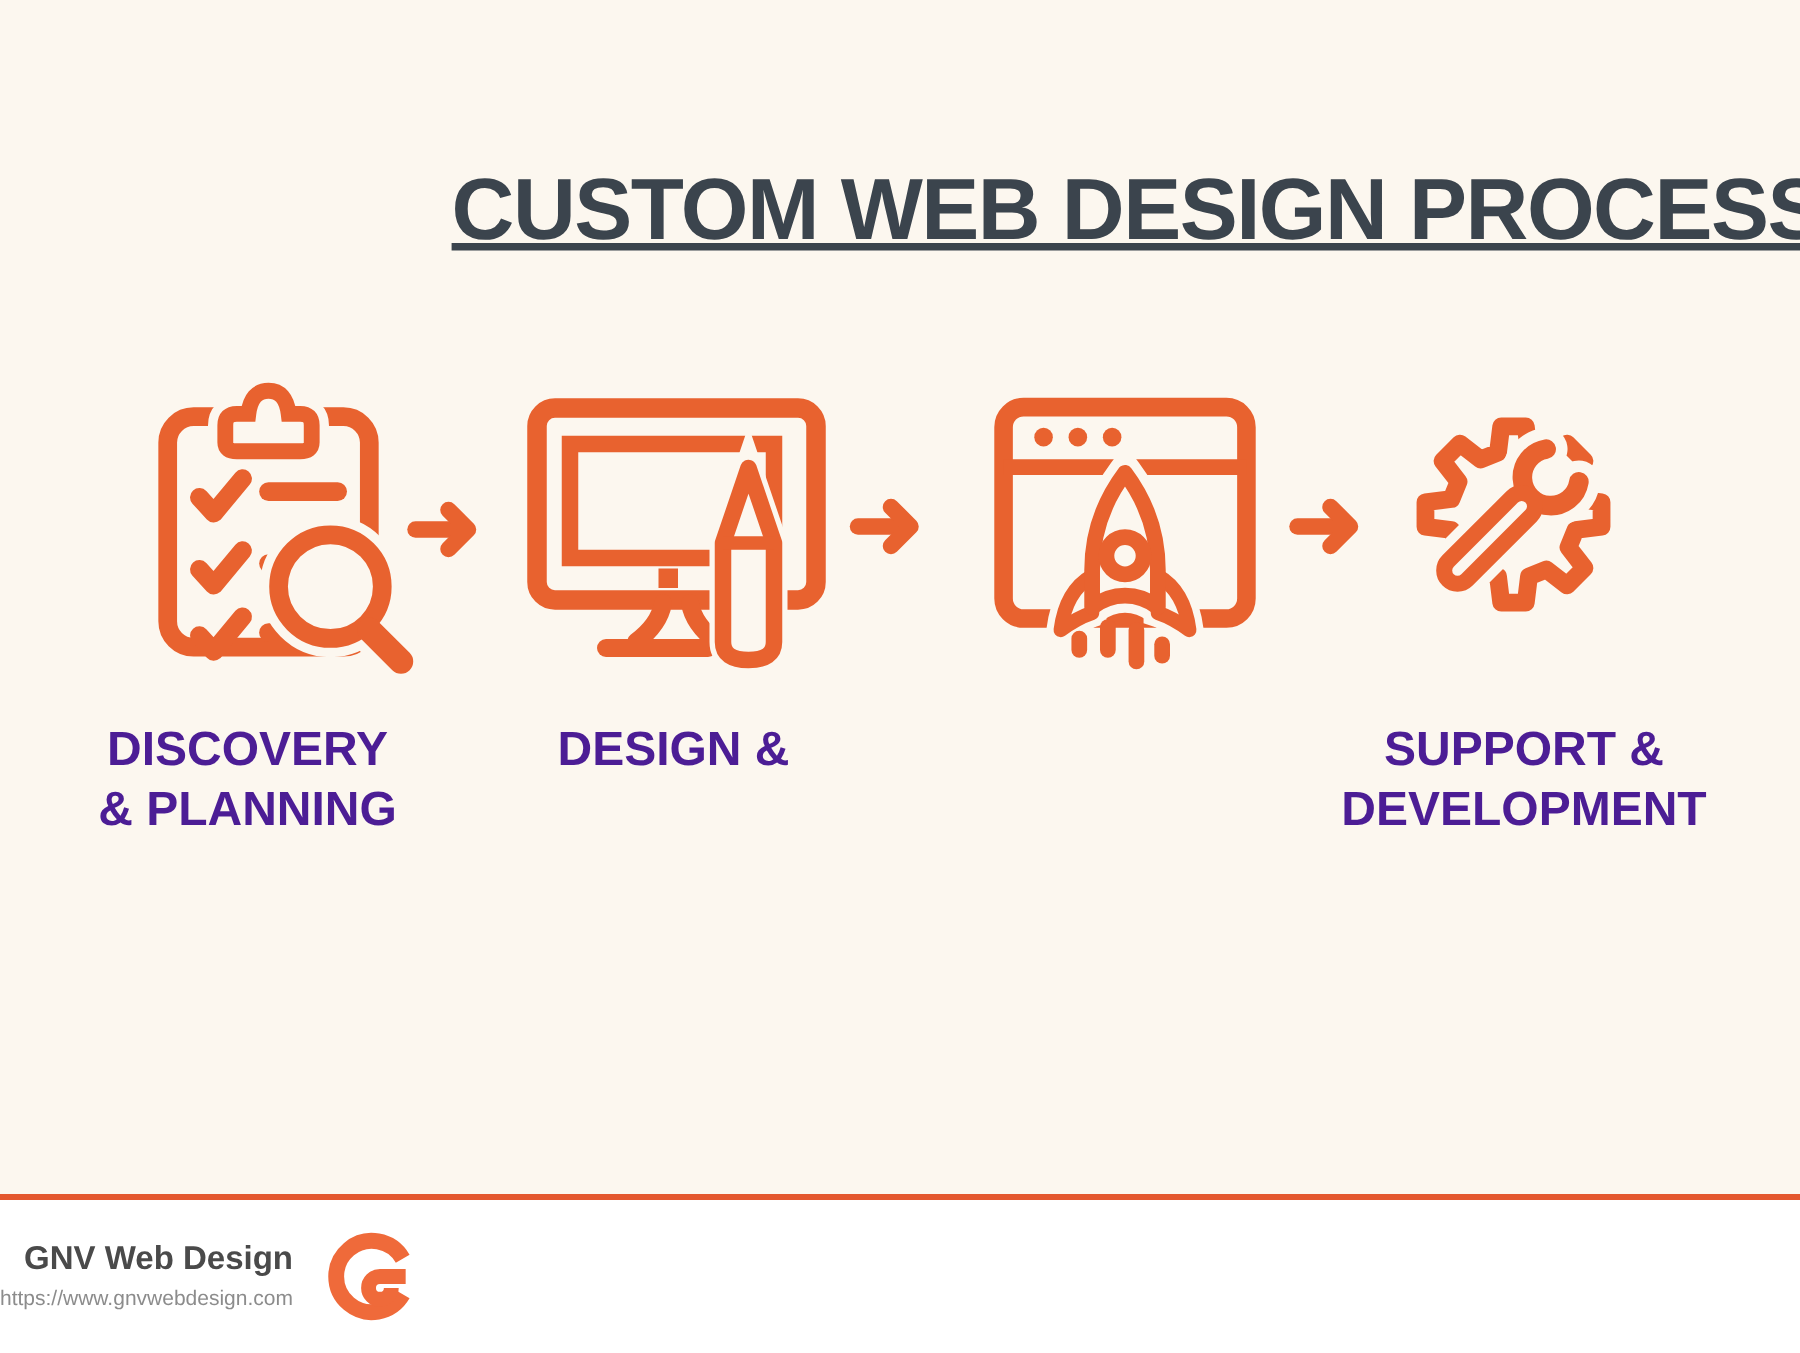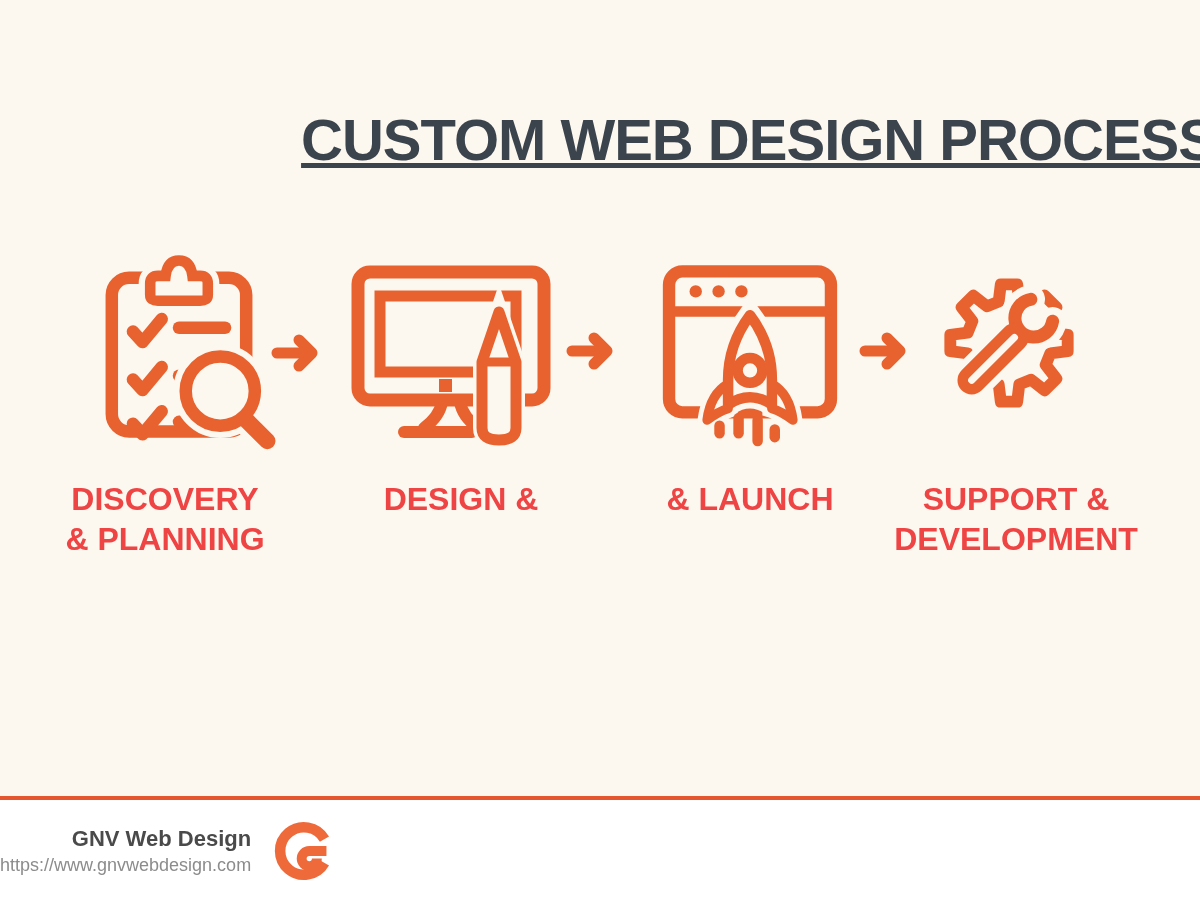--- a/index.html
+++ b/index.html
@@ -18,40 +18,40 @@
   .icon-clipboard{left:83px;top:236px;width:192px;height:218px;}
   .icon-monitor{left:346px;top:260px;width:210px;height:200px;}
   .icon-browser{left:655px;top:260px;width:190px;height:200px;}
   .icon-gear{left:926px;top:248px;width:166px;height:190px;}
   .arrow{position:absolute;width:58px;height:46px;}
   .arrow-1{left:270px;top:330px;}
   .arrow-2{left:565px;top:328px;}
   .arrow-3{left:858px;top:328px;}
   .step-label{
     position:absolute;text-align:center;
-    font-size:32px;font-weight:800;line-height:40px;color:#ef4444;
+    font-size:32px;font-weight:800;line-height:40px;color:#4c1d95;
     letter-spacing:0px;
   }
   .label-1{left:40px;top:479px;width:250px;}
-  .label-2{left:328px;top:479px;width:266px;}
+  .label-2{left:316px;top:479px;width:266px;}
   .label-3{left:640px;top:479px;width:220px;}
   .label-4{left:888px;top:479px;width:256px;}
   .divider{
     position:absolute;left:0;top:796px;width:1200px;height:4px;
     background:#E4572E;
   }
   .footer{
     position:absolute;left:0;top:800px;width:1200px;height:102px;
     background:#FFFFFF;
     display:flex;align-items:center;justify-content:flex-start;
     gap:20px;box-sizing:border-box;padding-right:16px;
   }
   .footer-text{text-align:right;}
   .brand{font-size:22px;font-weight:700;color:#4A4A4A;line-height:28px;}
-  .url{font-size:18px;font-weight:400;color:#8C8C8C;line-height:24px;}
+  .url{font-size:14px;font-weight:400;color:#8C8C8C;line-height:24px;}
   .logo{width:66px;height:66px;}
   svg{display:block;overflow:visible;}
 </style>
 </head>
 <body>
 
 <div class="page">
 
   <h1 class="title">CUSTOM WEB DESIGN PROCESS</h1>
 
@@ -156,21 +156,20 @@
   </svg>
 
   <div class="step-label label-1">
     <div>DISCOVERY</div>
     <div>&amp; PLANNING</div>
   </div>
   <div class="step-label label-2">
     <div>DESIGN &amp;</div>
   </div>
   <div class="step-label label-3">
-    <div>&amp; LAUNCH</div>
   </div>
   <div class="step-label label-4">
     <div>SUPPORT &amp;</div>
     <div>DEVELOPMENT</div>
   </div>
 
   <div class="divider"></div>
 
   <div class="footer">
     <div class="footer-text">

